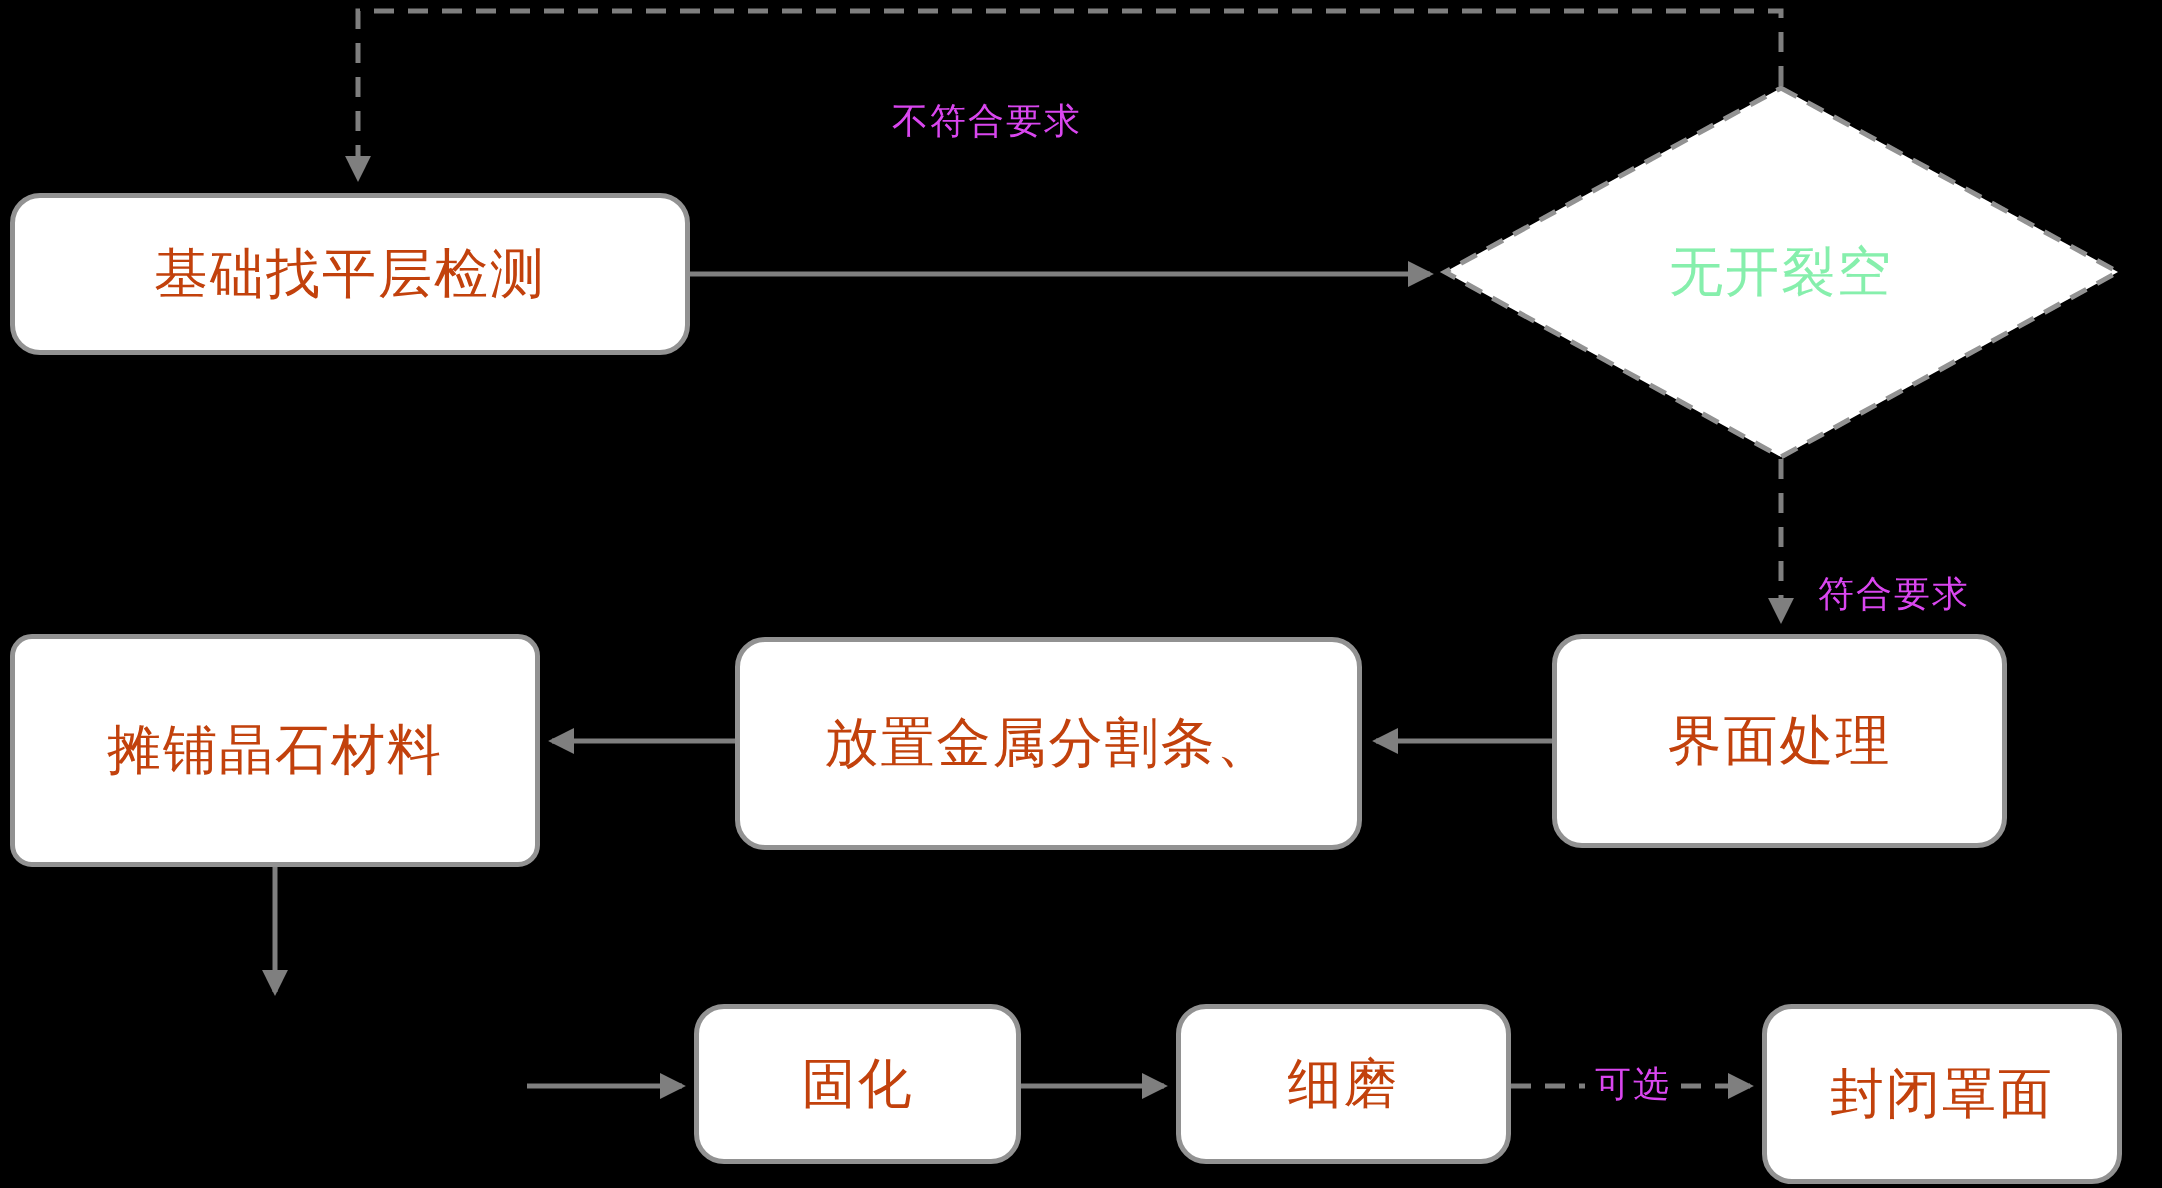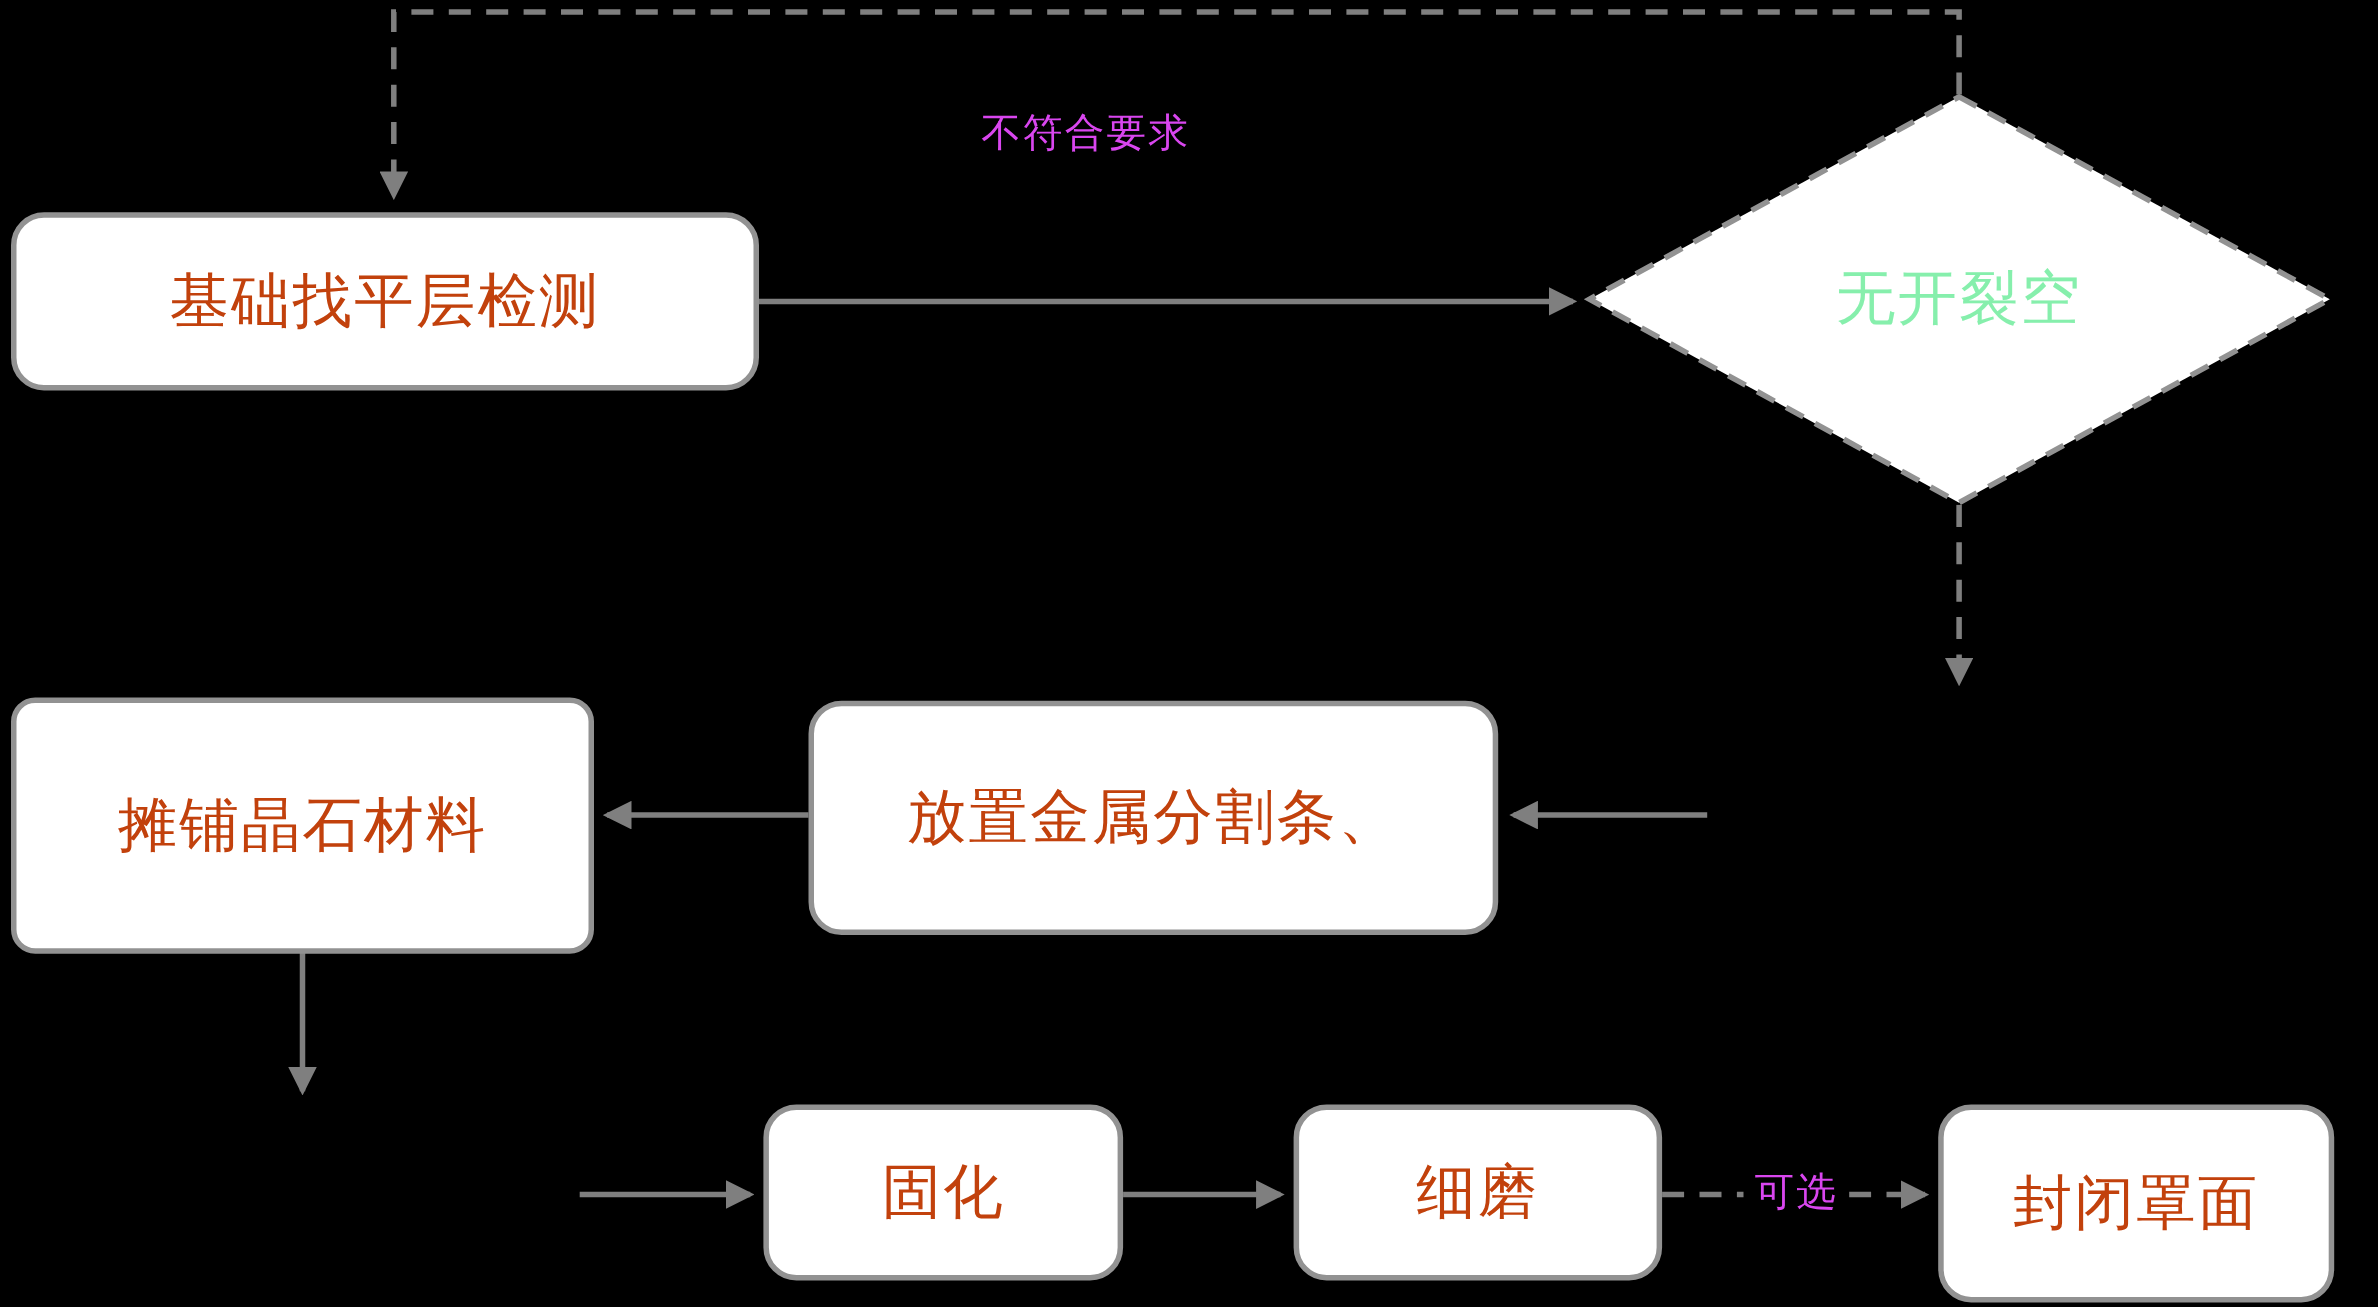--- a/index.html
+++ b/index.html
@@ -109,32 +109,36 @@
   <div class="diamond-label">无开裂空</div>
 
   <div class="node" style="left:10px; top:634px; width:530px; height:233px;border-radius:22px;">
     <span>摊铺晶石材料</span>
   </div>
 
   <div class="node" style="left:735px; top:637px; width:627px; height:213px;">
     <span>放置金属分割条、</span>
   </div>
 
+  <div class="node" style="left:1552px; top:634px; width:455px; height:214px;">
+    <span>界面处理</span>
+  </div>
 
 
   <div class="node" style="left:694px; top:1004px; width:327px; height:160px;justify-content:center;">
     <span>固化</span>
   </div>
 
   <div class="node" style="left:1176px; top:1004px; width:335px; height:160px;">
     <span>细磨</span>
   </div>
 
   <div class="node" style="left:1762px; top:1004px; width:360px; height:180px;">
     <span>封闭罩面</span>
   </div>
 
   <div class="edge-label not-meet">不符合要求</div>
 
+  <div class="edge-label meet">符合要求</div>
 
   <div class="edge-label optional">可选</div>
 
 </div>
 
 </body></html>

